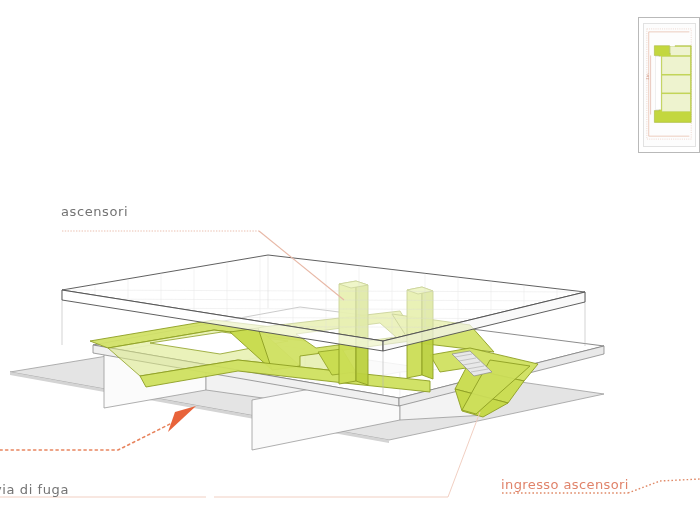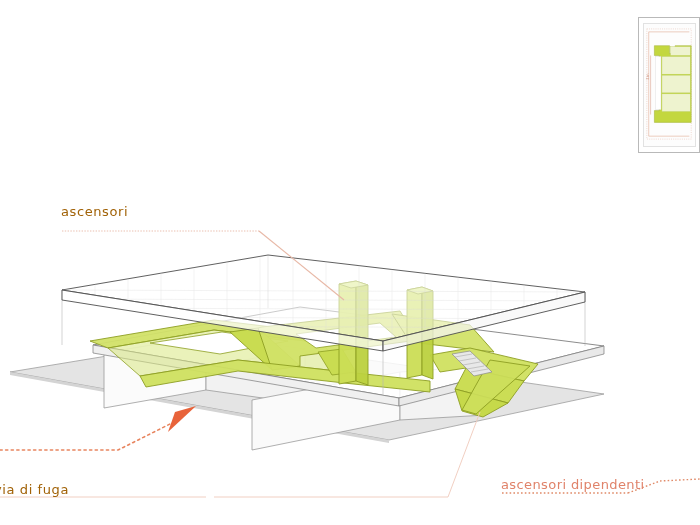--- a/index.html
+++ b/index.html
@@ -34,21 +34,21 @@
   .anno {
     position: absolute;
     white-space: nowrap;
     font-family: "DejaVu Sans", sans-serif;
     font-size: 12.5px;
     letter-spacing: 0.6px;
     font-weight: 400;
     line-height: 1;
     user-select: none;
   }
-  .anno.pale   { color: #a16207; }
+  .anno.pale   { color: #737373; }
   .anno.strong { color: #e0836a; }
 
   #label-ascensori {
     left: 61px;
     top: 205px;
     font-size: 13px;
   }
   #label-via-fuga {
     left: -6px;
     top: 483px;
@@ -281,21 +281,21 @@
       <line x1="502" y1="493" x2="628" y2="493" stroke="#e08a68" stroke-width="1.4" stroke-dasharray="1.6 2.2"></line>
       <polyline points="628,493 660,481 700,479" fill="none" stroke="#e08a68" stroke-width="1.4" stroke-dasharray="1.6 2.2"></polyline>
     </g>
 
   </svg>
 
   <div class="anno pale" id="label-ascensori">ascensori</div>
 
   <div class="anno pale" id="label-via-fuga">via di fuga</div>
 
-  <div class="anno strong" id="label-ingresso">ascensori dipendenti</div>
+  <div class="anno strong" id="label-ingresso">ingresso ascensori</div>
 
   <div id="inset-plan">
     <div id="inset-inner">
       <svg viewBox="0 0 54 124" width="100%" height="100%" preserveAspectRatio="none">
 
         <rect x="3" y="5" width="47" height="112" fill="none" stroke="#e8c7bb" stroke-width="0.7" stroke-dasharray="1 1.3"></rect>
         <line x1="5" y1="8" x2="48" y2="8" stroke="#e0a890" stroke-width="0.6"></line>
         <line x1="5" y1="8" x2="5" y2="114" stroke="#e0a890" stroke-width="0.6"></line>
         <line x1="5" y1="114" x2="48" y2="114" stroke="#e0a890" stroke-width="0.6"></line>
 

